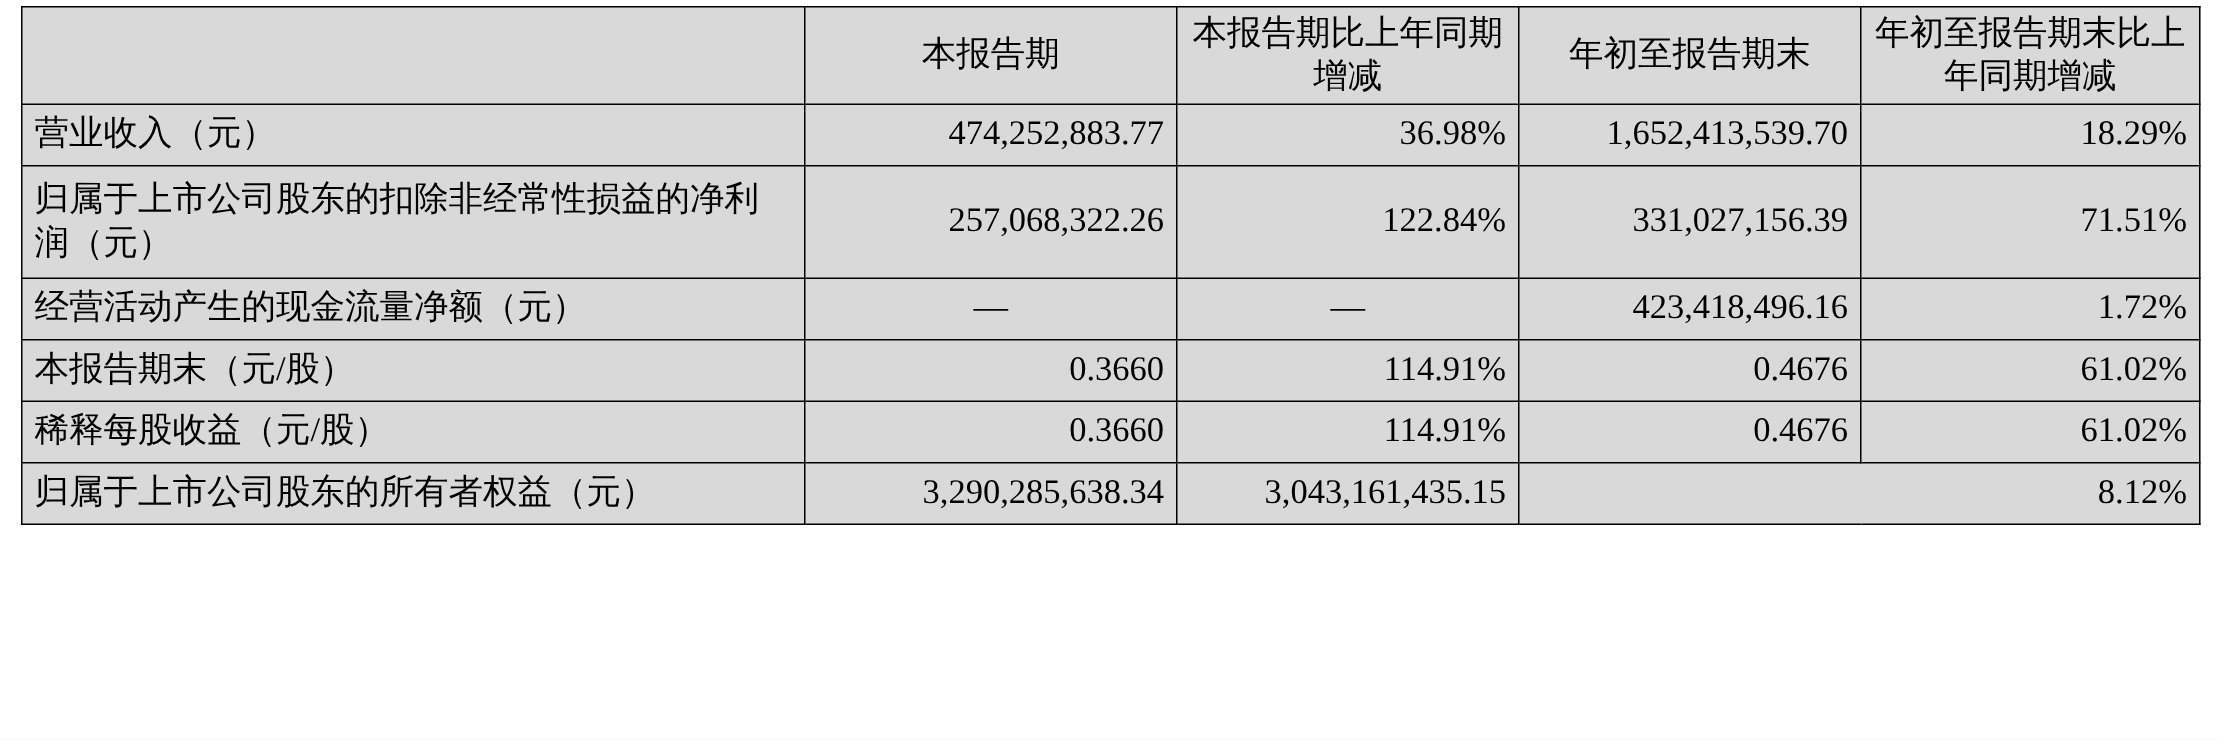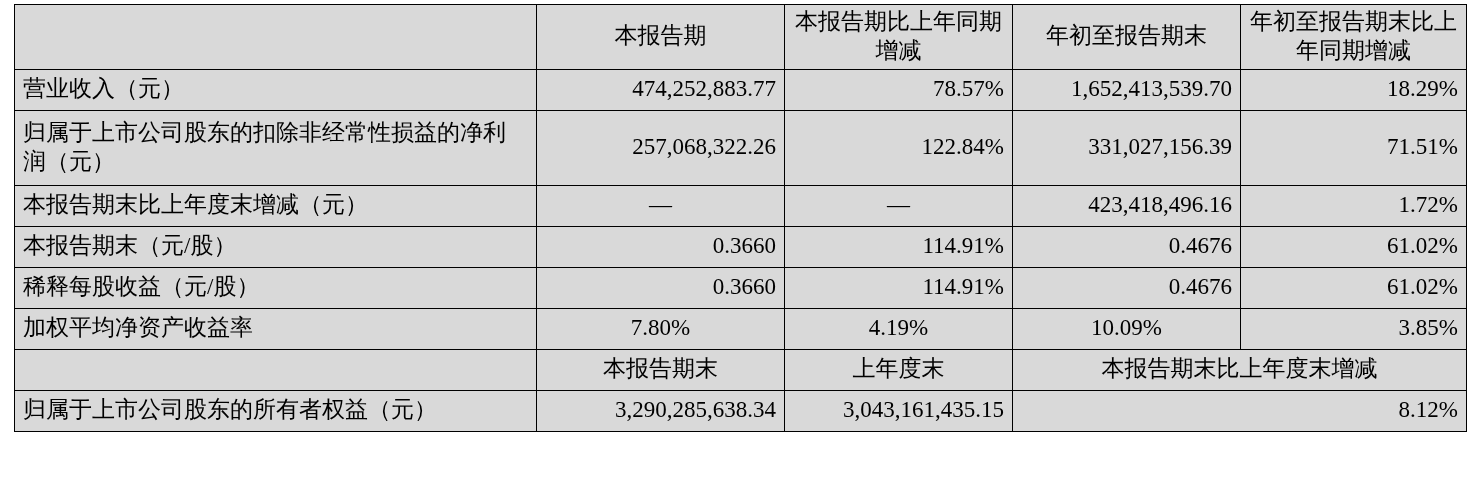--- a/index.html
+++ b/index.html
@@ -65,36 +65,36 @@
       <td class="label"></td>
       <td class="center">本报告期</td>
       <td class="center">本报告期比上年同期增减</td>
       <td class="center">年初至报告期末</td>
       <td class="center">年初至报告期末比上年同期增减</td>
     </tr>
 
     <tr class="row">
       <td class="label">营业收入（元）</td>
       <td class="num">474,252,883.77</td>
-      <td class="num">78.57%</td>
+      <td class="num">36.98%</td>
       <td class="num">1,652,413,539.70</td>
       <td class="num">18.29%</td>
     </tr>
 
 
     <tr class="double">
       <td class="label">归属于上市公司股东的扣除非经常性损益的净利润（元）</td>
       <td class="num">257,068,322.26</td>
       <td class="num">122.84%</td>
       <td class="num">331,027,156.39</td>
       <td class="num">71.51%</td>
     </tr>
 
     <tr class="row">
-      <td class="label">本报告期末比上年度末增减（元）</td>
+      <td class="label">经营活动产生的现金流量净额（元）</td>
       <td class="center">—</td>
       <td class="center">—</td>
       <td class="num">423,418,496.16</td>
       <td class="num">1.72%</td>
     </tr>
 
     <tr class="row">
       <td class="label">本报告期末（元/股）</td>
       <td class="num">0.3660</td>
       <td class="num">114.91%</td>
@@ -103,34 +103,21 @@
     </tr>
 
     <tr class="row">
       <td class="label">稀释每股收益（元/股）</td>
       <td class="num">0.3660</td>
       <td class="num">114.91%</td>
       <td class="num">0.4676</td>
       <td class="num">61.02%</td>
     </tr>
 
-    <tr class="row">
-      <td class="label">加权平均净资产收益率</td>
-      <td class="center">7.80%</td>
-      <td class="center">4.19%</td>
-      <td class="center">10.09%</td>
-      <td class="num">3.85%</td>
-    </tr>
 
-    <tr class="head row">
-      <td class="label"></td>
-      <td class="center">本报告期末</td>
-      <td class="center">上年度末</td>
-      <td class="center" colspan="2">本报告期末比上年度末增减</td>
-    </tr>
 
 
     <tr class="row">
       <td class="label">归属于上市公司股东的所有者权益（元）</td>
       <td class="num">3,290,285,638.34</td>
       <td class="num">3,043,161,435.15</td>
       <td class="num" colspan="2">8.12%</td>
     </tr>
   </tbody>
 </table>

